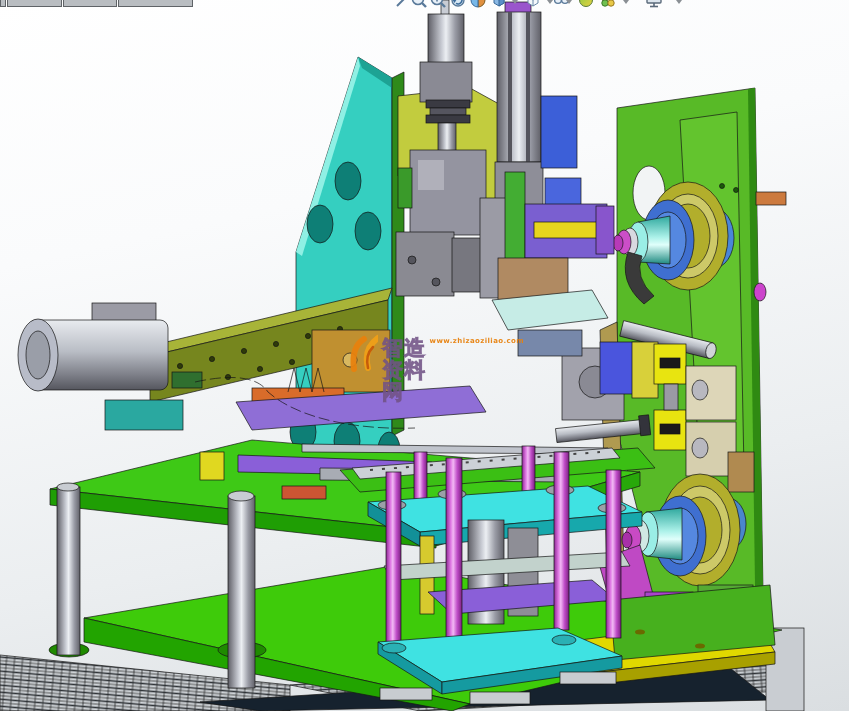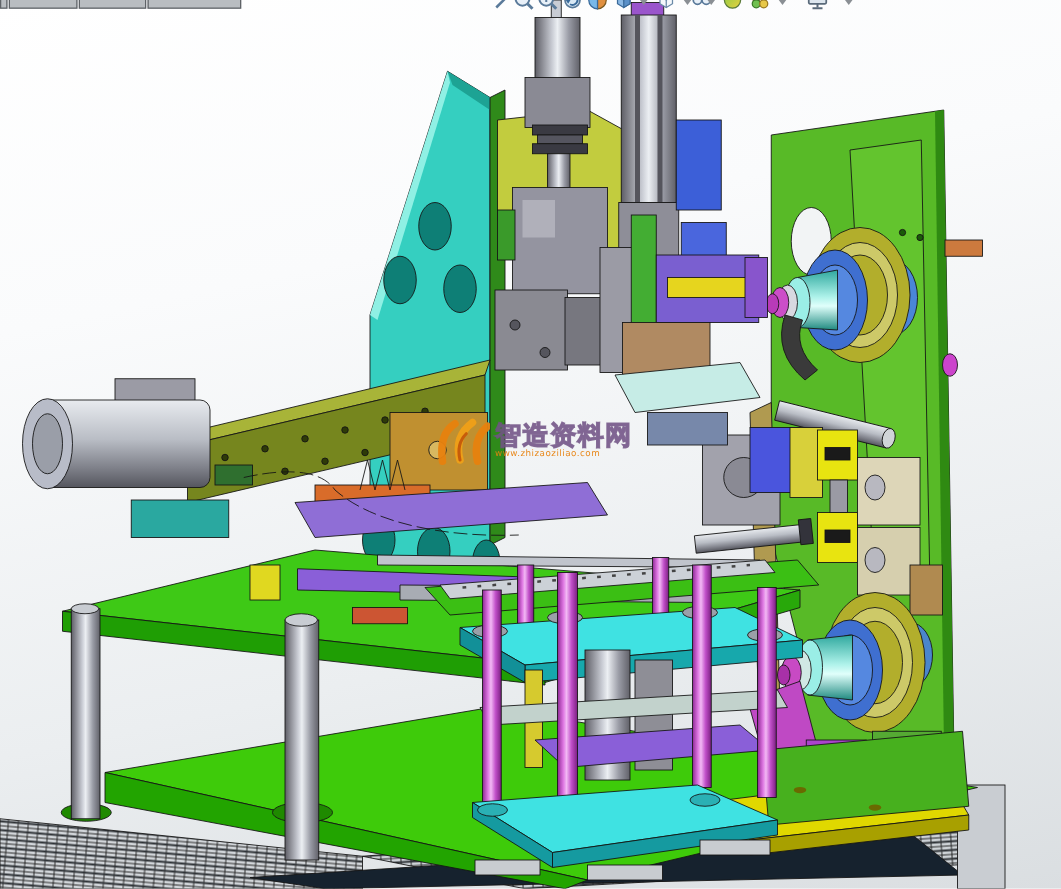--- a/index.html
+++ b/index.html
@@ -11,24 +11,24 @@
   .tbfrag .seg{position:absolute;top:-6px;height:13px;background:#b9bdc1;
     border:1px solid #5f6367;box-sizing:border-box;}
   
   .headsup{position:absolute;top:0;left:0;width:100%;height:10px;overflow:hidden;}
   .hico{position:absolute;top:-9px;width:18px;height:18px;}
   .hcaret{position:absolute;top:0px;width:0;height:0;border-left:3px solid transparent;
     border-right:3px solid transparent;border-top:4px solid #8a8f94;}
   
   .watermark{position:absolute;left:346px;top:331px;width:178px;height:46px;
     display:flex;align-items:flex-start;opacity:.95;pointer-events:none;}
-  .wm-text{display:flex;flex-direction:column;margin-left:4px;margin-top:6px;}
+  .wm-text{display:flex;flex-direction:row;margin-left:4px;margin-top:6px;}
   .wm-title{font-size:21px;font-weight:bold;letter-spacing:1px;line-height:22px;
     color:rgba(150,118,172,0.55);-webkit-text-stroke:1px rgba(110,80,130,0.85);}
-  .wm-sub{font-size:7px;font-weight:normal;color:#e8820e;letter-spacing:.4px;line-height:9px;}
+  .wm-sub{font-size:7px;font-weight:bold;color:#e8820e;letter-spacing:.4px;line-height:9px;}
   
   svg.scene{position:absolute;left:0;top:0;}
   svg.scene polygon,svg.scene rect,svg.scene ellipse,svg.scene path,svg.scene circle{
     stroke:#151515;stroke-width:.7;}
   .nostroke{stroke:none !important;}
 </style>
 </head>
 <body>
 
 <div class="screen">

